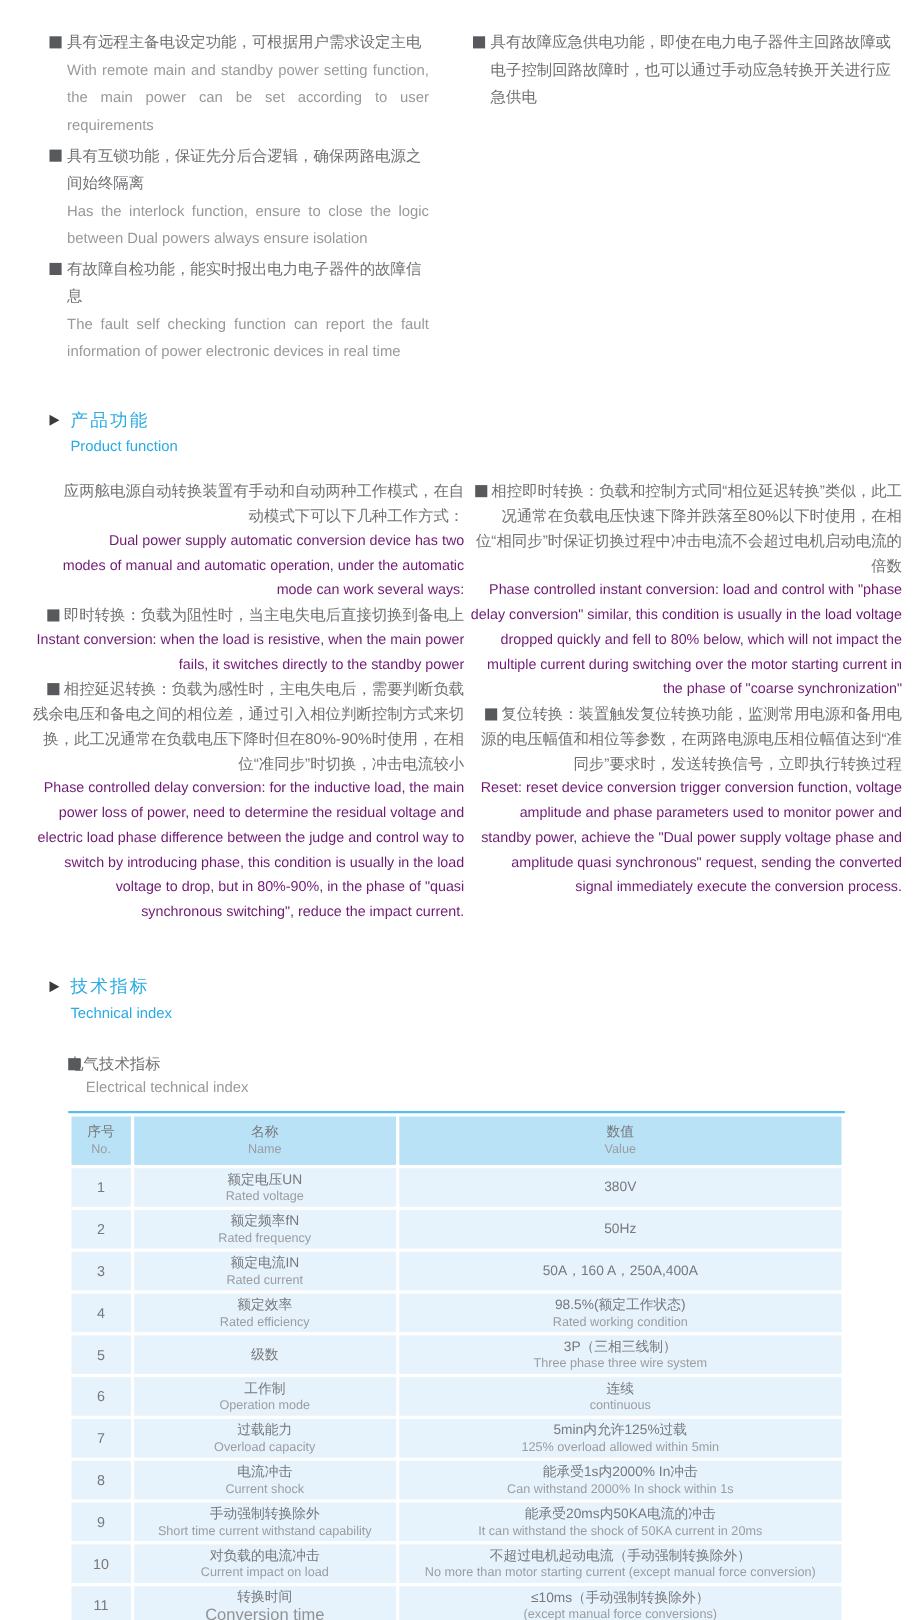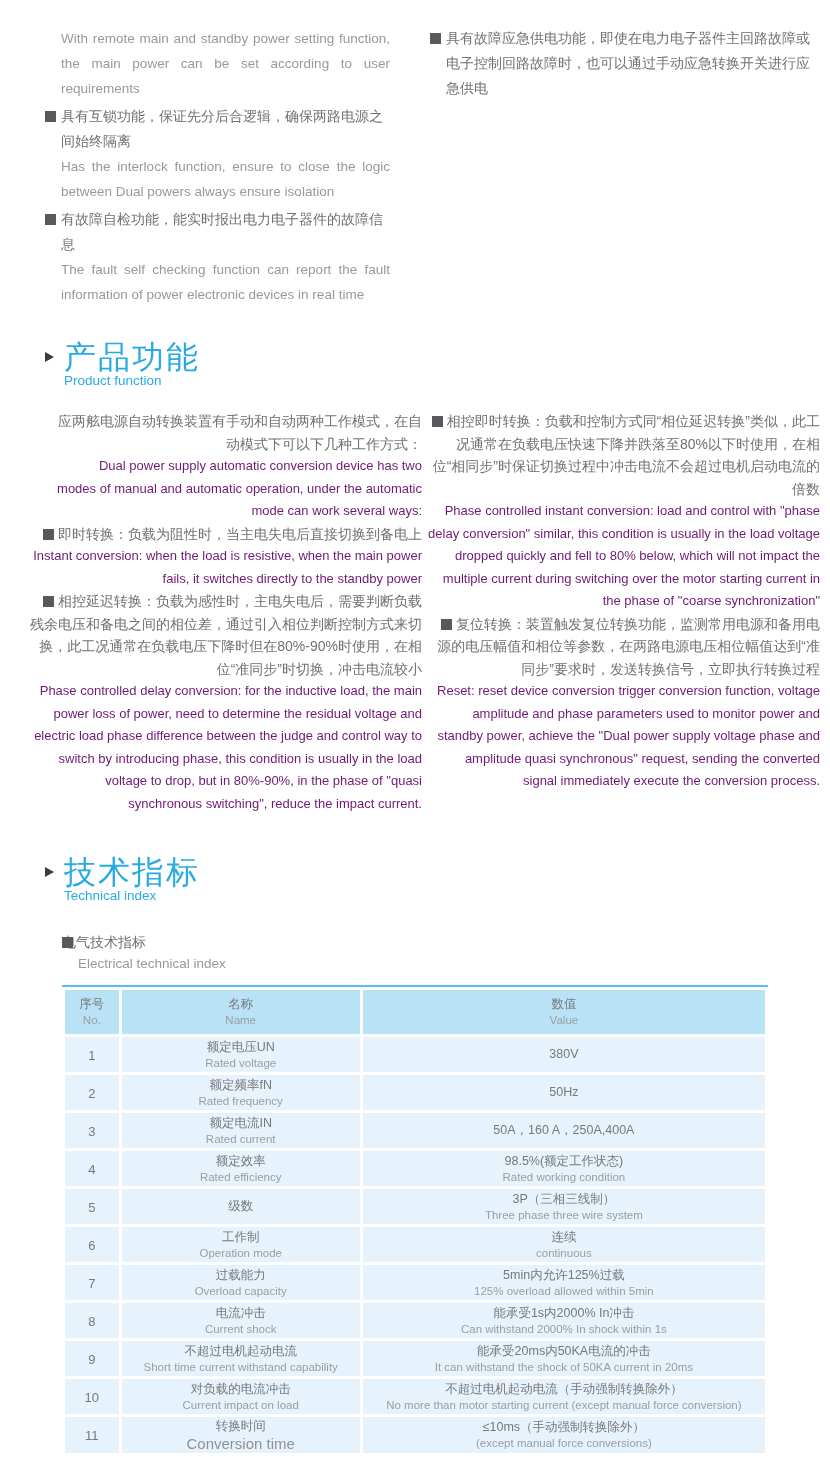--- a/index.html
+++ b/index.html
@@ -37,21 +37,21 @@
   .section-header{
     display:flex;align-items:flex-start;
     margin:34px 0 0 45px;
   }
   .tri{
     width:0;height:0;margin:8px 10px 0 0;
     border-left:9px solid #3a3b3d;
     border-top:5.5px solid transparent;
     border-bottom:5.5px solid transparent;
   }
-  .sec-zh{color:#29abe2;font-size:32px;line-height:27px;letter-spacing:2px;}
+  .sec-zh{color:#29abe2;font-size:16px;line-height:27px;letter-spacing:2px;}
   .sec-en{color:#29abe2;font-size:13.5px;line-height:19px;}
   
   .paras-row{
     display:flex;justify-content:space-between;
     margin:20px 10px 0 30px;
   }
   .paras-col{width:392px;}
   .paras-col p{margin:0;text-align:right;}
   .p-zh{color:#6f7073;font-size:14px;line-height:22.5px;}
   .p-zh.indent{text-indent:2em;}
@@ -94,20 +94,21 @@
   .no-text{color:#77787b;font-size:13px;}
 </style>
 </head>
 <body>
 
 <div class="page">
 
   <div class="features-row">
     <div class="features-col" id="features-left">
         <div class="feature-item">
+          <div class="zh-line"><span class="sq"></span>具有远程主备电设定功能，可根据用户需求设定主电</div>
           <div class="en-line">With remote main and standby power setting function, the main power can be set according to user requirements</div>
         </div>
         <div class="feature-item">
           <div class="zh-line"><span class="sq"></span>具有互锁功能，保证先分后合逻辑，确保两路电源之间始终隔离</div>
           <div class="en-line">Has the interlock function, ensure to close the logic between Dual powers always ensure isolation</div>
         </div>
         <div class="feature-item">
           <div class="zh-line"><span class="sq"></span>有故障自检功能，能实时报出电力电子器件的故障信息</div>
           <div class="en-line">The fault self checking function can report the fault information of power electronic devices in real time</div>
         </div>
@@ -263,21 +264,21 @@
             <div class="cell-en">Current shock</div>
           </td>
           <td>
             <div class="cell-zh">能承受1s内2000% In冲击</div>
             <div class="cell-en">Can withstand 2000% In shock within 1s</div>
           </td>
         </tr>
         <tr>
           <td><span class="no-text">9</span></td>
           <td>
-            <div class="cell-zh">不超过电机起动电流</div>
+            <div class="cell-zh">手动强制转换除外</div>
             <div class="cell-en">Short time current withstand capability</div>
           </td>
           <td>
             <div class="cell-zh">能承受20ms内50KA电流的冲击</div>
             <div class="cell-en">It can withstand the shock of 50KA current in 20ms</div>
           </td>
         </tr>
         <tr>
           <td><span class="no-text">10</span></td>
           <td>

